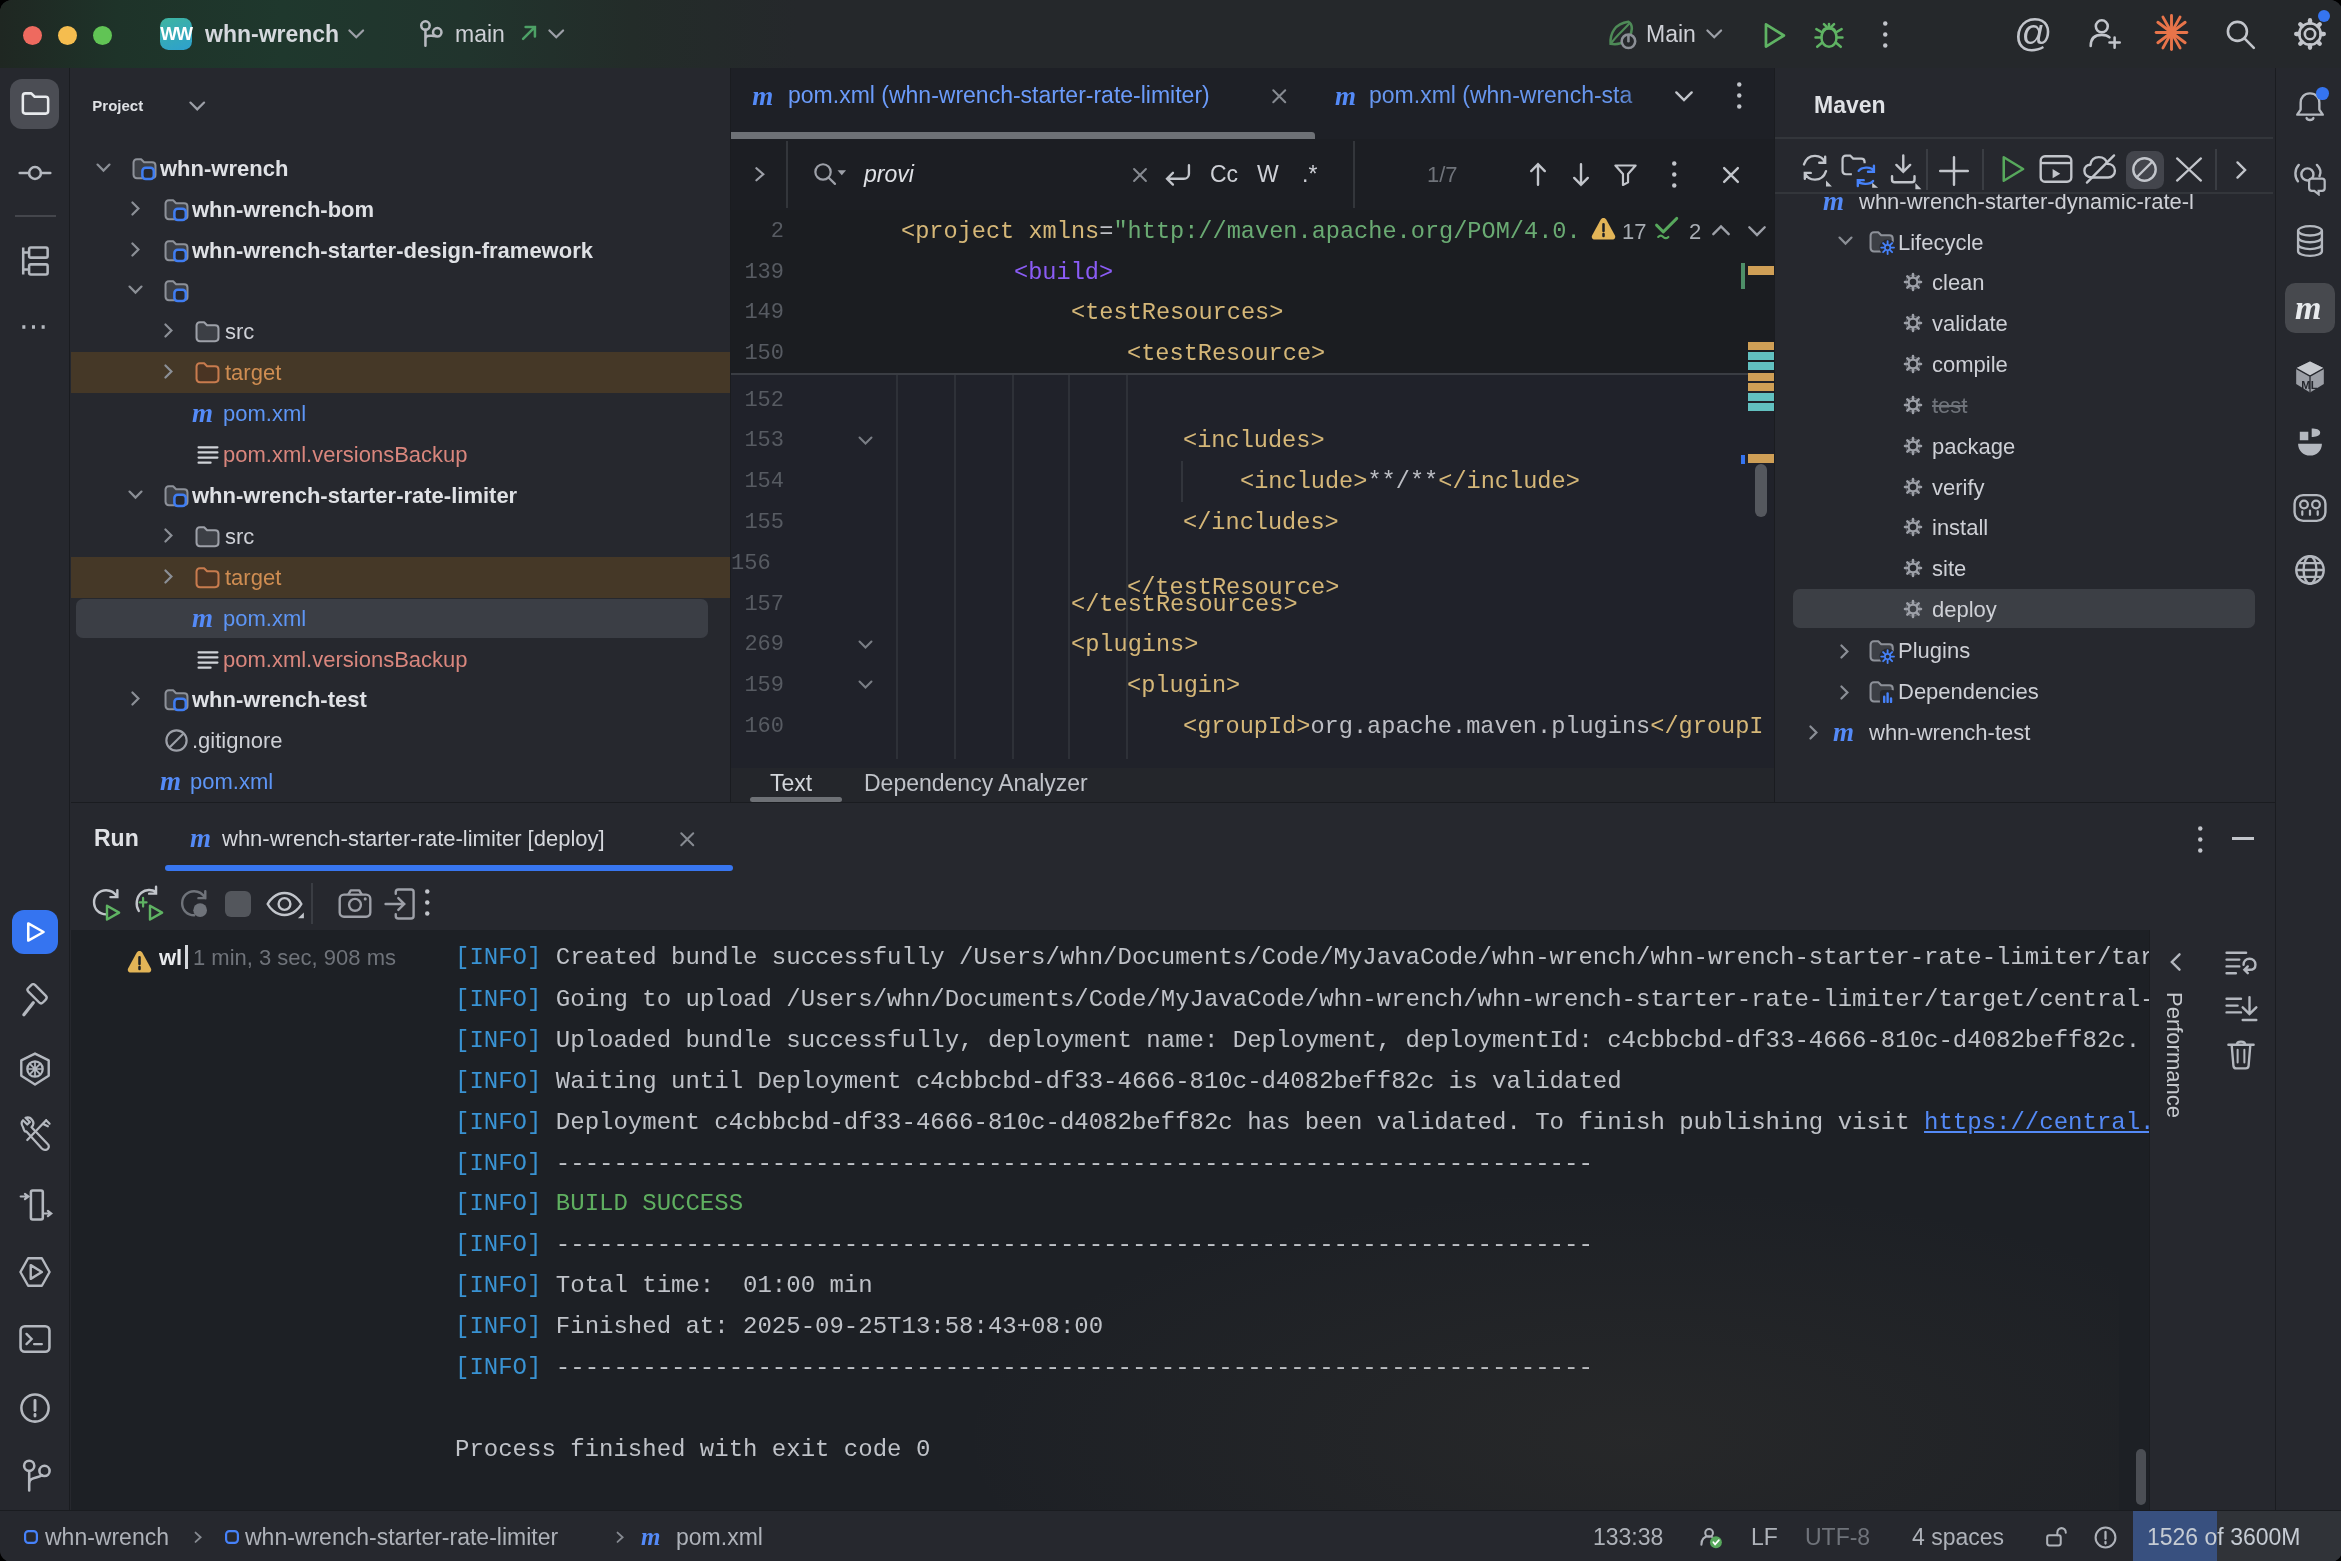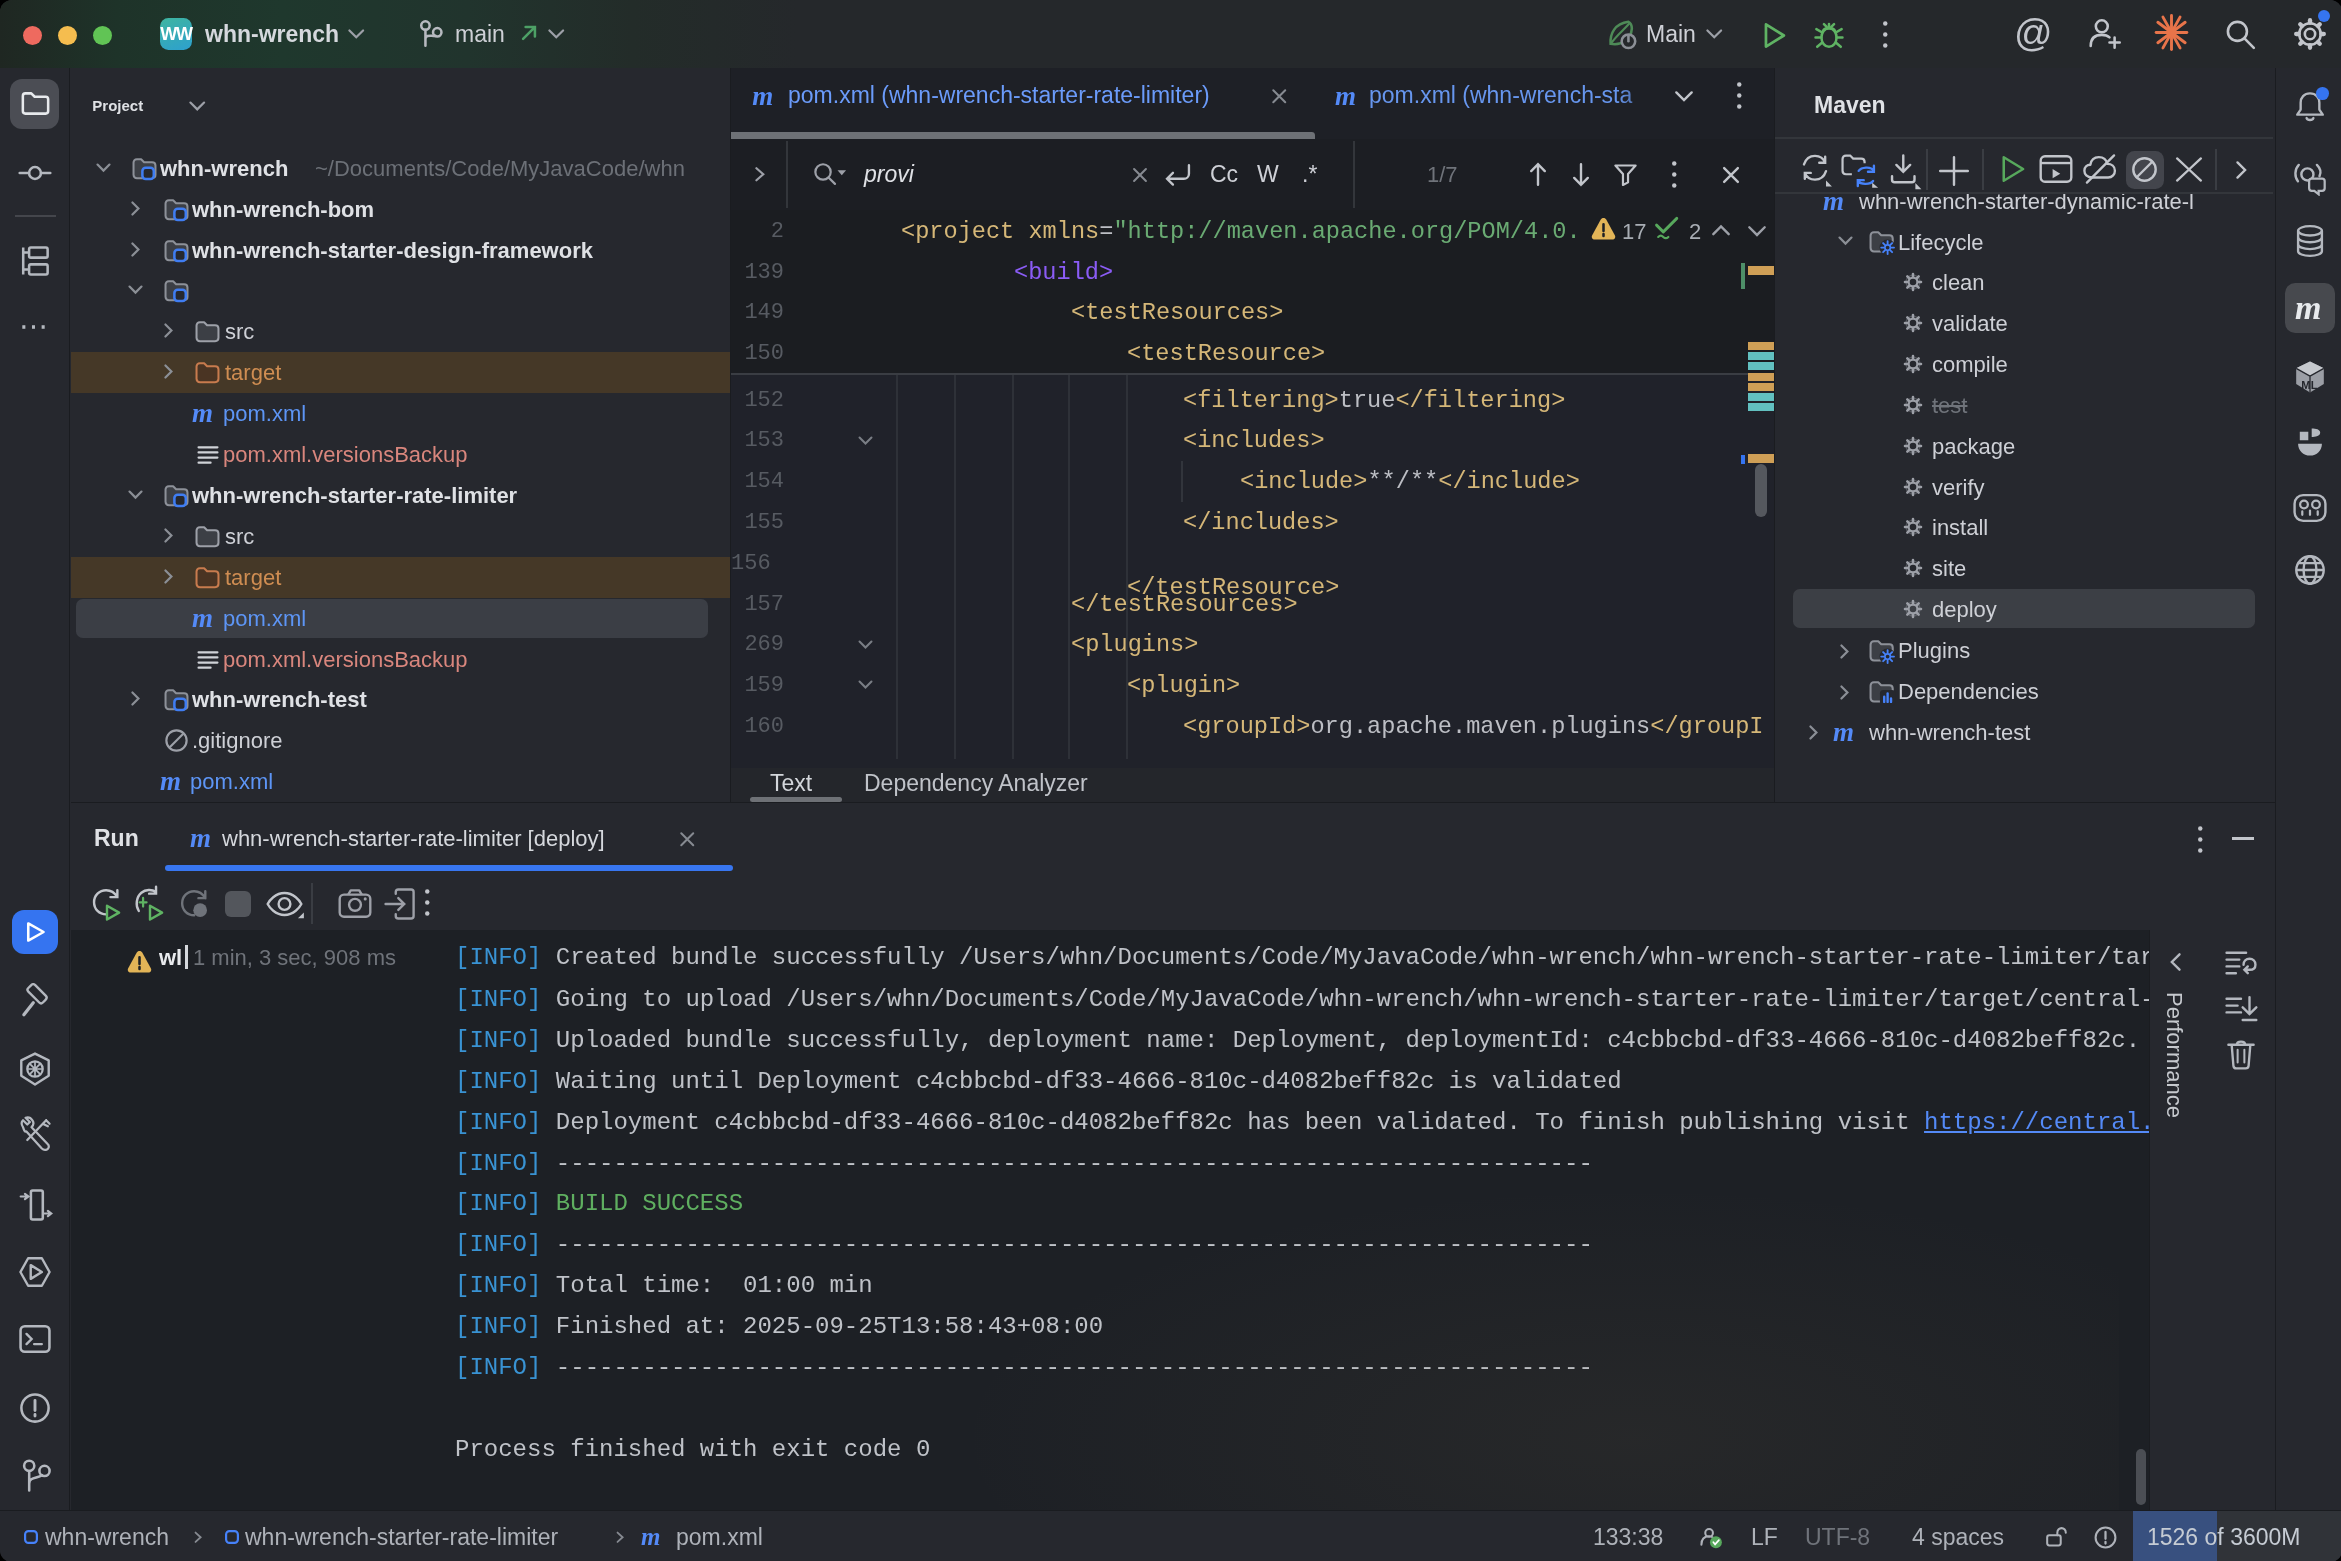--- a/index.html
+++ b/index.html
@@ -201,21 +201,21 @@
 <div class="ab b" style="left:21.3px;top:17px;height:41px;line-height:41px;font-size:15px;">Project</div>
 <svg class="ic" style="left:116px;top:32px" width="20.5" height="13.7" viewBox="0 0 24 16">
             <path d="M4 3 L12 11 L20 3" stroke="#9da0a8" stroke-width="2.6" fill="none" stroke-linecap="round"></path>
           </svg>
 
 <div class="ab" style="left:0;top:284px;width:659px;height:41px;background:#453827;"></div>
 <div class="ab" style="left:0;top:489px;width:659px;height:41px;background:#453827;"></div>
 
 <div class="ab" style="left:5.1px;top:531px;width:632px;height:39px;background:#3b3e45;border-radius:6.8px;"></div>
 
-<div class="row" style="left:0;top:80px;width:659px;"><span style="position:absolute;left:89px;" class="b">whn-wrench</span><span style="position:absolute;left:244px;color:#6c7077;">~/Documents/Code/MyJavaCode/whn</span></div>
+<div class="row" style="left:0;top:80px;width:659px;"><span style="position:absolute;left:89px;" class="b">whn-wrench</span></div>
 <div class="row" style="left:121px;top:121px;"><span class="b">whn-wrench-bom</span></div>
 <div class="row" style="left:121px;top:162px;"><span class="b">whn-wrench-starter-design-framework</span></div>
 <div class="row" style="left:154px;top:243px;">src</div>
 <div class="row" style="left:154px;top:284px;color:#cf8d52;">target</div>
 <div class="row" style="left:152px;top:325px;color:#5d95f5;">pom.xml</div>
 <div class="row" style="left:152px;top:366px;color:#d9867d;">pom.xml.versionsBackup</div>
 <div class="row" style="left:121px;top:407px;"><span class="b">whn-wrench-starter-rate-limiter</span></div>
 <div class="row" style="left:154px;top:448px;">src</div>
 <div class="row" style="left:154px;top:489px;color:#cf8d52;">target</div>
 <div class="row" style="left:152px;top:530px;color:#5d95f5;">pom.xml</div>
@@ -379,21 +379,20 @@
 <div class="ab" style="left:450px;top:393px;width:1.7px;height:41px;background:#32353c;"></div>
 <div class="ab mono" style="left:0;top:143px;width:53px;height:41px;line-height:41px;font-size:22px;color:#575b62;text-align:right;">2</div>
 <div class="ab mono" style="left:170px;top:143px;height:41px;line-height:41px;font-size:23.6px;white-space:pre;"><span style="color:#d5b778">&lt;project xmlns</span><span style="color:#bcbec4">=</span><span style="color:#6aab73">"http://maven.apache.org/POM/4.0.</span></div>
 <div class="ab mono" style="left:0;top:184px;width:53px;height:41px;line-height:41px;font-size:22px;color:#575b62;text-align:right;">139</div>
 <div class="ab mono" style="left:283px;top:184px;height:41px;line-height:41px;font-size:23.6px;white-space:pre;"><span style="color:#8b5cf6">&lt;build&gt;</span></div>
 <div class="ab mono" style="left:0;top:224px;width:53px;height:41px;line-height:41px;font-size:22px;color:#575b62;text-align:right;">149</div>
 <div class="ab mono" style="left:340px;top:224px;height:41px;line-height:41px;font-size:23.6px;white-space:pre;"><span style="color:#d5b778">&lt;testResources&gt;</span></div>
 <div class="ab mono" style="left:0;top:265px;width:53px;height:41px;line-height:41px;font-size:22px;color:#575b62;text-align:right;">150</div>
 <div class="ab mono" style="left:396px;top:265px;height:41px;line-height:41px;font-size:23.6px;white-space:pre;"><span style="color:#d5b778">&lt;testResource&gt;</span></div>
 <div class="ab mono" style="left:0;top:312px;width:53px;height:41px;line-height:41px;font-size:22px;color:#575b62;text-align:right;">152</div>
-<div class="ab mono" style="left:452px;top:312px;height:41px;line-height:41px;font-size:23.6px;white-space:pre;"><span style="color:#d5b778">&lt;filtering&gt;</span><span style="color:#bcbec4">true</span><span style="color:#d5b778">&lt;/filtering&gt;</span></div>
 <div class="ab mono" style="left:0;top:352px;width:53px;height:41px;line-height:41px;font-size:22px;color:#575b62;text-align:right;">153</div>
 <div class="ab mono" style="left:452px;top:352px;height:41px;line-height:41px;font-size:23.6px;white-space:pre;"><span style="color:#d5b778">&lt;includes&gt;</span></div>
 <div class="ab mono" style="left:0;top:393px;width:53px;height:41px;line-height:41px;font-size:22px;color:#575b62;text-align:right;">154</div>
 <div class="ab mono" style="left:509px;top:393px;height:41px;line-height:41px;font-size:23.6px;white-space:pre;"><span style="color:#d5b778">&lt;include&gt;</span><span style="color:#bcbec4">**/**</span><span style="color:#d5b778">&lt;/include&gt;</span></div>
 <div class="ab mono" style="left:0;top:434px;width:53px;height:41px;line-height:41px;font-size:22px;color:#575b62;text-align:right;">155</div>
 <div class="ab mono" style="left:452px;top:434px;height:41px;line-height:41px;font-size:23.6px;white-space:pre;"><span style="color:#d5b778">&lt;/includes&gt;</span></div>
 <div class="ab mono" style="left:0;top:475px;width:53px;height:41px;line-height:41px;font-size:22px;color:#575b62;text-align:left;">156</div>
 <div class="ab mono" style="left:396px;top:499px;height:41px;line-height:41px;font-size:23.6px;white-space:pre;"><span style="color:#d5b778">&lt;/testResource&gt;</span></div>
 <div class="ab mono" style="left:0;top:516px;width:53px;height:41px;line-height:41px;font-size:22px;color:#575b62;text-align:right;">157</div>
 <div class="ab mono" style="left:340px;top:516px;height:41px;line-height:41px;font-size:23.6px;white-space:pre;"><span style="color:#d5b778">&lt;/testResources&gt;</span></div>

